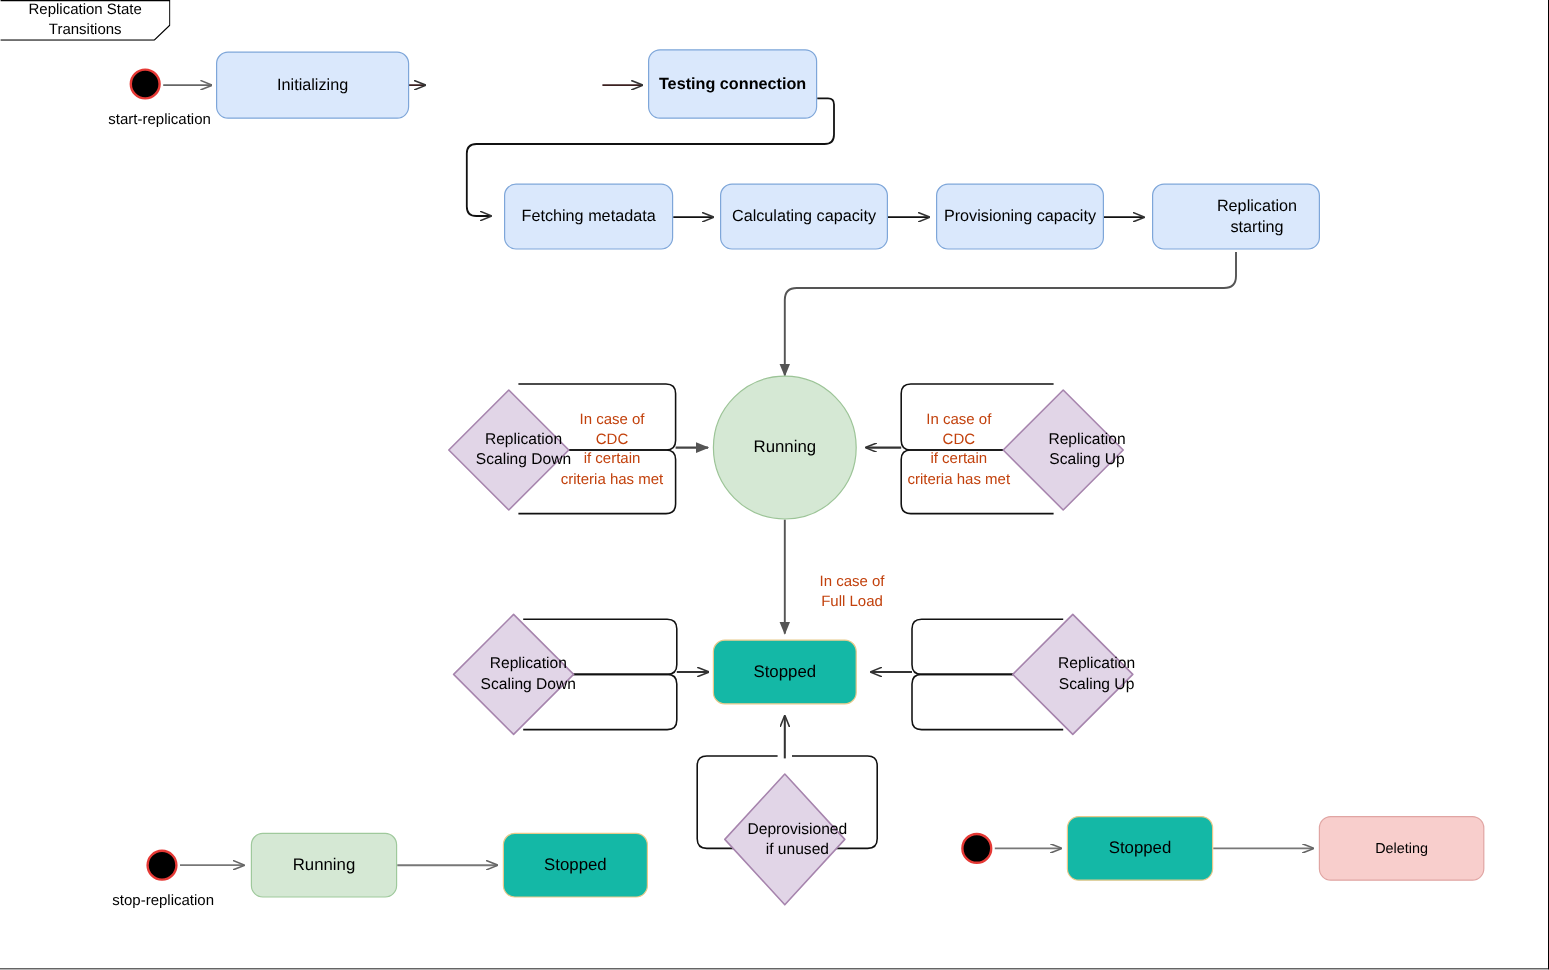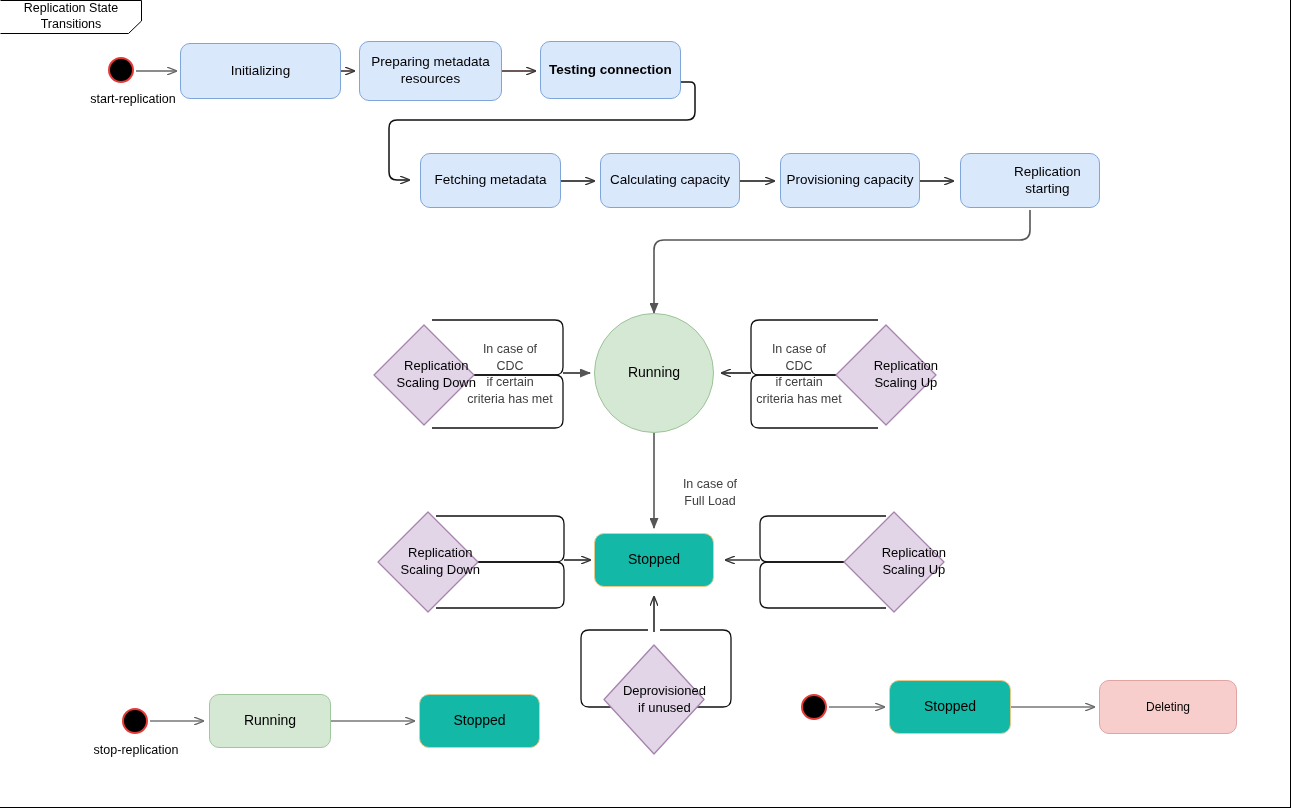--- a/index.html
+++ b/index.html
@@ -18,21 +18,21 @@
   .yellow{background:#14b8a6;border-color:#e8c98a;}
   .red{background:#f8cecc;border-color:#e0a5a3;}
   .circle-state{background:#d5e8d4;border:1px solid #9cc497;border-radius:50%;}
   .diamond-inner{position:absolute;left:0;top:0;width:100%;height:100%;
        display:flex;align-items:center;justify-content:flex-end;text-align:center;
        font-size:13px;color:#000;line-height:1.3;}
   .startdot{position:absolute;width:26px;height:26px;border-radius:50%;
             background:#000;border:2px solid #e53935;box-sizing:border-box;}
   .caption{position:absolute;text-align:center;font-size:12.5px;color:#000;
            line-height:1.25;}
-  .edgelabel{position:absolute;text-align:center;font-size:12.5px;color:#404040;
+  .edgelabel{position:absolute;text-align:center;font-size:12.5px;color:#c2410c;
              line-height:1.32;}
   #title-tab{position:absolute;left:0;top:0;width:142px;height:34px;
      background:#fff;color:#000;font-size:12.5px;text-align:center;
      display:flex;align-items:center;justify-content:center;line-height:1.25;
      -webkit-clip-path:polygon(0 0,142px 0,142px 21px,129px 34px,0 34px);
      clip-path:polygon(0 0,142px 0,142px 21px,129px 34px,0 34px);}
   #title-tab-border{position:absolute;left:0;top:0;width:142px;height:34px;pointer-events:none;}
 </style>
 </head>
 <body>
@@ -116,23 +116,20 @@
 
   <div class="startdot" style="left:122px;top:708px;"></div>
   <div class="caption" style="left:60px;top:743px;width:152px;">stop-replication</div>
 
   <div class="startdot" style="left:801px;top:694px;"></div>
 
   <div class="node state blue" style="left:180px;top:43px;width:161px;height:56px;">
     <span>Initializing</span>
   </div>
 
-  <div class="node state blue" style="left:359px;top:41px;width:143px;height:60px;">
-    <span style="padding:0 8px;">Preparing metadata resources</span>
-  </div>
 
   <div class="node state blue" style="left:540px;top:41px;width:141px;height:58px;font-weight:bold;">
     <span>Testing connection</span>
   </div>
 
   <div class="node state blue" style="left:420px;top:153px;width:141px;height:55px;">
     <span>Fetching metadata</span>
   </div>
 
   <div class="node state blue" style="left:780px;top:153px;width:140px;height:55px;">

